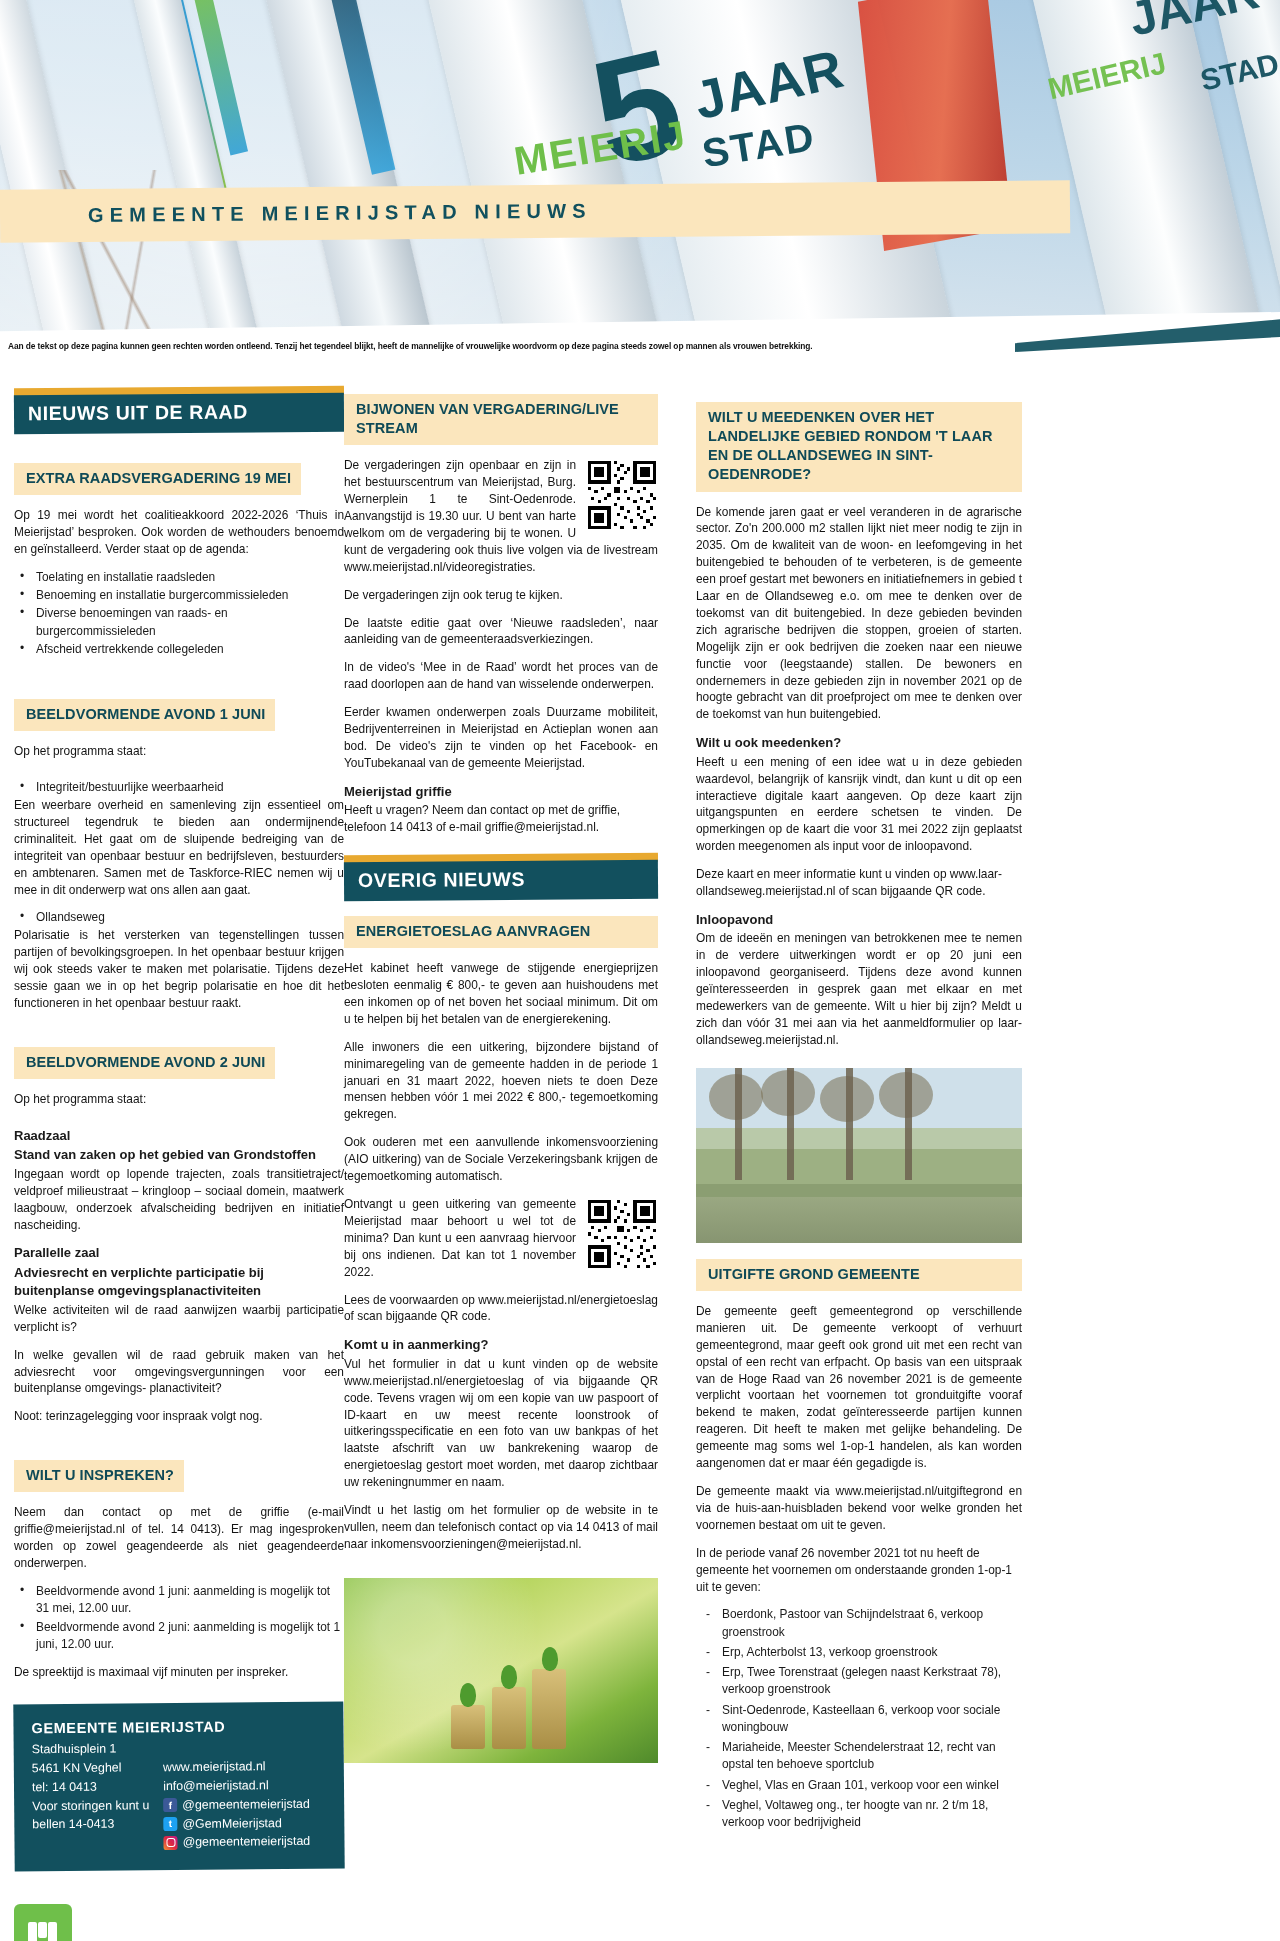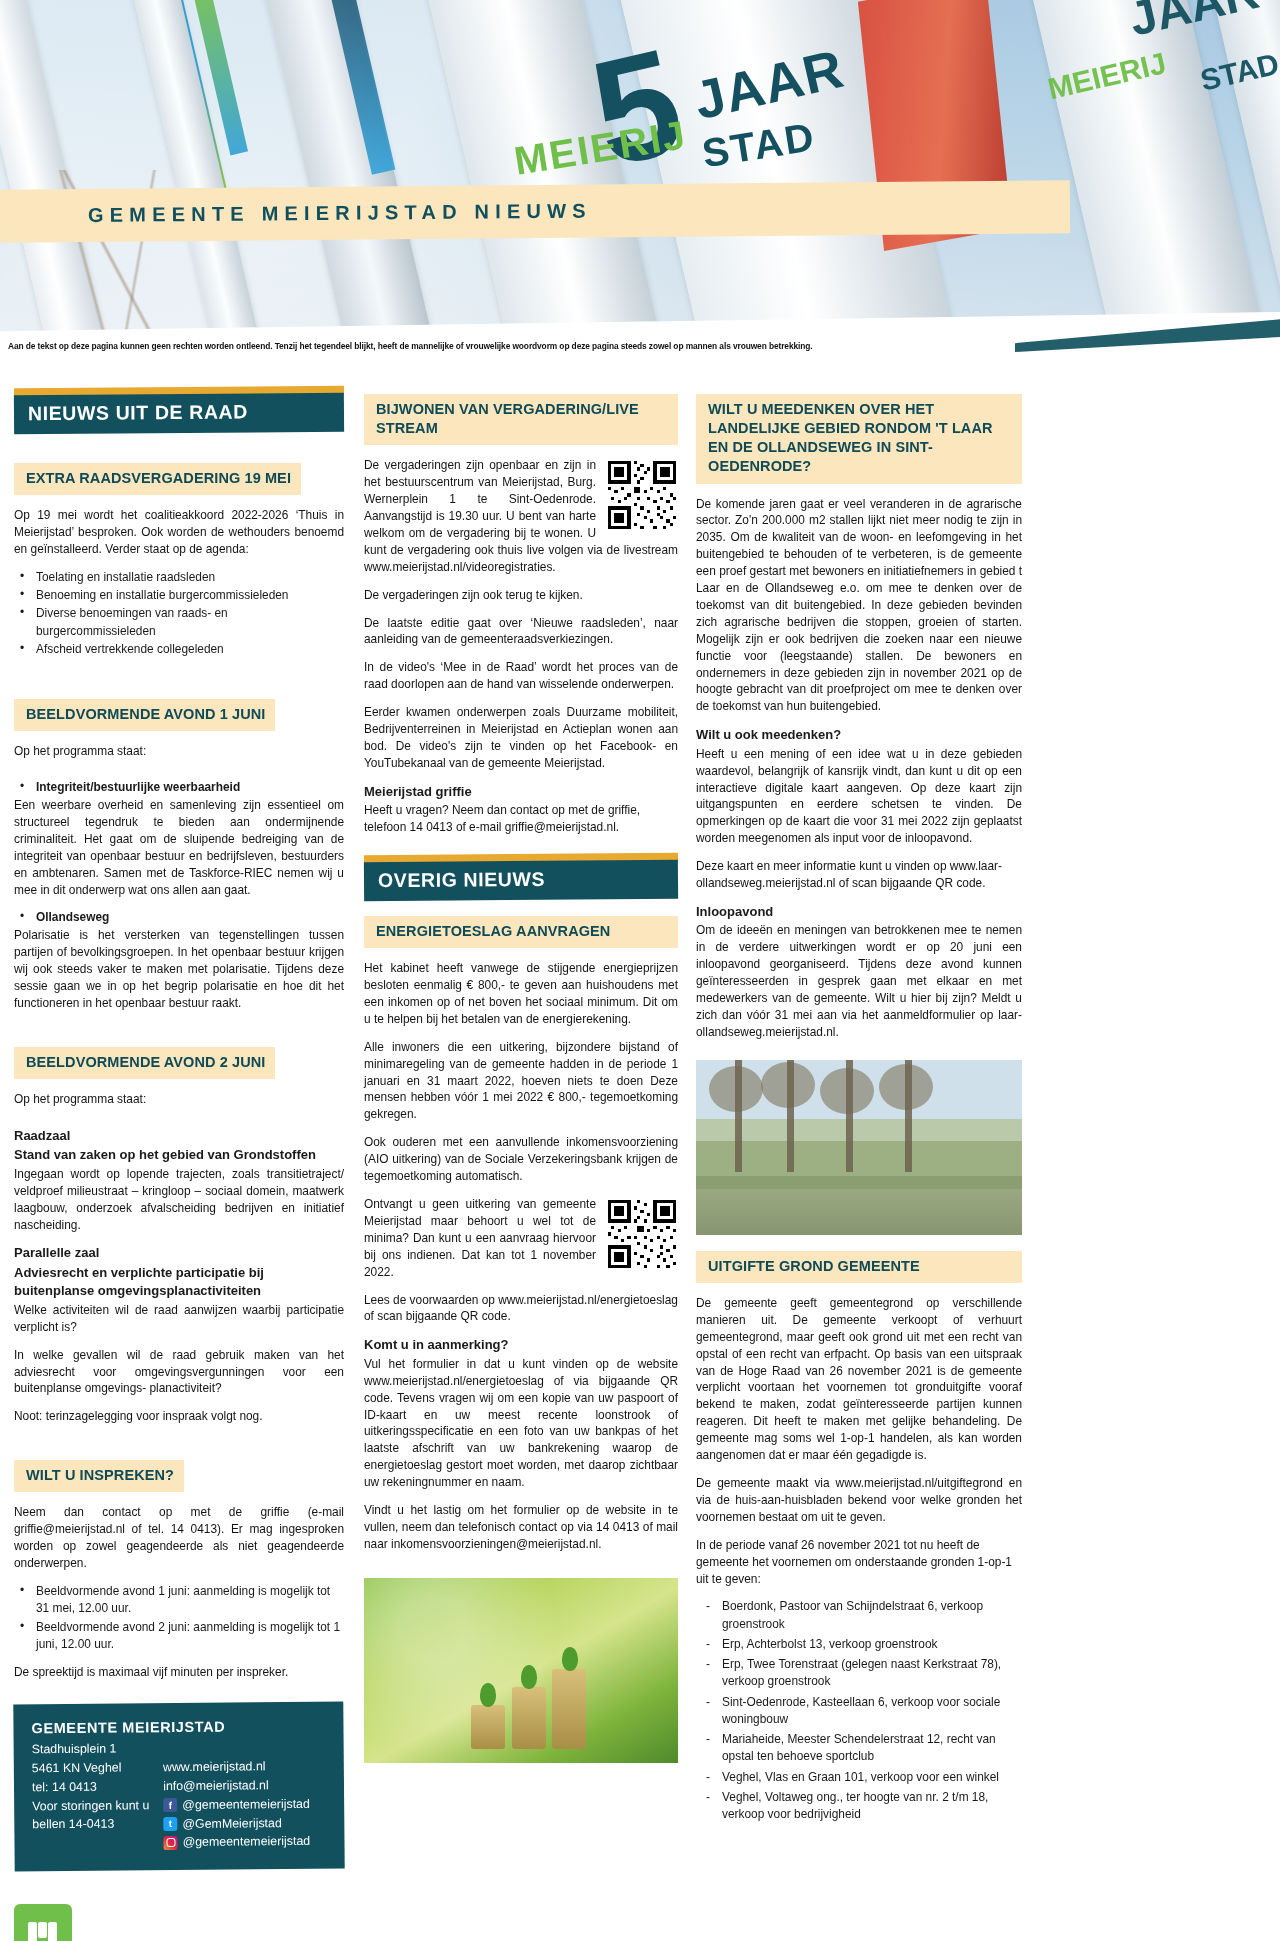--- a/index.html
+++ b/index.html
@@ -125,21 +125,21 @@
     clip-path:polygon(0 74%, 100% 4%, 100% 56%, 0 100%);
     opacity:.92;
   }
 
   
   .cols {
     position:absolute; left:0; top:394px; width:1280px;
   }
   .col { position:absolute; top:0; }
   .col-1 { left:14px;  width:330px; }
-  .col-2 { left:364px; width:314px; }
+  .col-2 { left:344px; width:314px; }
   .col-3 { left:696px; width:326px; }
 
   
   .sec-banner {
     position:relative; margin-bottom:14px;
   }
   .sec-banner .gold {
     position:absolute; left:0; top:-7px; width:100%; height:9px;
     background:#e8a930; transform:rotate(-.45deg);
   }
@@ -176,21 +176,21 @@
   ul.dashes { margin:0 0 11px 0; padding:0; list-style:none; }
   ul.dashes li {
     font-size:11.9px; line-height:1.45; padding-left:26px; position:relative;
     margin-bottom:3px;
   }
   ul.dashes li::before {
     content:"-"; position:absolute; left:10px; top:0; font-size:12px;
   }
   .subtitle-bold { font-size:13px; font-weight:700; line-height:1.42; margin:0 0 1px 0; }
   .bullet-bold {
-    font-size:11.9px; font-weight:700; line-height:1.42; margin:0 0 1px 0;
+    font-size:11.9px; font-weight:400; line-height:1.42; margin:0 0 1px 0;
     padding-left:22px; position:relative;
   }
   .bullet-bold::before { content:"•"; position:absolute; left:6px; top:-1px; font-weight:400; }
   .gap { height:14px; }
   .gap-s { height:8px; }
 
   
   .qr {
     width:72px; height:72px; background:#fff; padding:2px;
   }
@@ -577,21 +577,21 @@
         <div class="stack" style="left:34%;height:44px"></div>
         <div class="stack" style="left:47%;height:62px"></div>
         <div class="stack" style="left:60%;height:80px"></div>
         <div class="sprout" style="left:37%;bottom:56px"></div>
         <div class="sprout" style="left:50%;bottom:74px"></div>
         <div class="sprout" style="left:63%;bottom:92px"></div>
       </div>
     </div>
 
     <div class="col col-3">
-      <div class="sub-head wide" style="margin-top:0">WILT U MEEDENKEN OVER HET LANDELIJKE GEBIED RONDOM 'T LAAR EN DE OLLANDSEWEG IN SINT-OEDENRODE?</div>
+      <div class="sub-head wide" style="margin-top:8px">WILT U MEEDENKEN OVER HET LANDELIJKE GEBIED RONDOM 'T LAAR EN DE OLLANDSEWEG IN SINT-OEDENRODE?</div>
       <p class="body">De komende jaren gaat er veel veranderen in de agrarische sector. Zo'n 200.000 m2 stallen lijkt niet meer nodig te zijn in 2035. Om de kwaliteit van de woon- en leefomgeving in het buitengebied te behouden of te verbeteren, is de gemeente een proef gestart met bewoners en initiatiefnemers in gebied t Laar en de Ollandseweg e.o. om mee te denken over de toekomst van dit buitengebied. In deze gebieden bevinden zich agrarische bedrijven die stoppen, groeien of starten. Mogelijk zijn er ook bedrijven die zoeken naar een nieuwe functie voor (leegstaande) stallen. De bewoners en ondernemers in deze gebieden zijn in november 2021 op de hoogte gebracht van dit proefproject om mee te denken over de toekomst van hun buitengebied.</p>
       <div class="subtitle-bold">Wilt u ook meedenken?</div>
       <p class="body">Heeft u een mening of een idee wat u in deze gebieden waardevol, belangrijk of kansrijk vindt, dan kunt u dit op een interactieve digitale kaart aangeven. Op deze kaart zijn uitgangspunten en eerdere schetsen te vinden. De opmerkingen op de kaart die voor 31 mei 2022 zijn geplaatst worden meegenomen als input voor de inloopavond.</p>
       <p class="body left">Deze kaart en meer informatie kunt u vinden op www.laar-ollandseweg.meierijstad.nl of scan bijgaande QR code.</p>
       <div class="subtitle-bold">Inloopavond</div>
       <p class="body">Om de ideeën en meningen van betrokkenen mee te nemen in de verdere uitwerkingen wordt er op 20 juni een inloopavond georganiseerd. Tijdens deze avond kunnen geïnteresseerden in gesprek gaan met elkaar en met medewerkers van de gemeente. Wilt u hier bij zijn? Meldt u zich dan vóór 31 mei aan via het aanmeldformulier op laar-ollandseweg.meierijstad.nl.</p>
 
       <div class="gap-s"></div>
       <div class="photo photo-trees">
         <div class="crown" style="left:4%;top:6px"></div>

